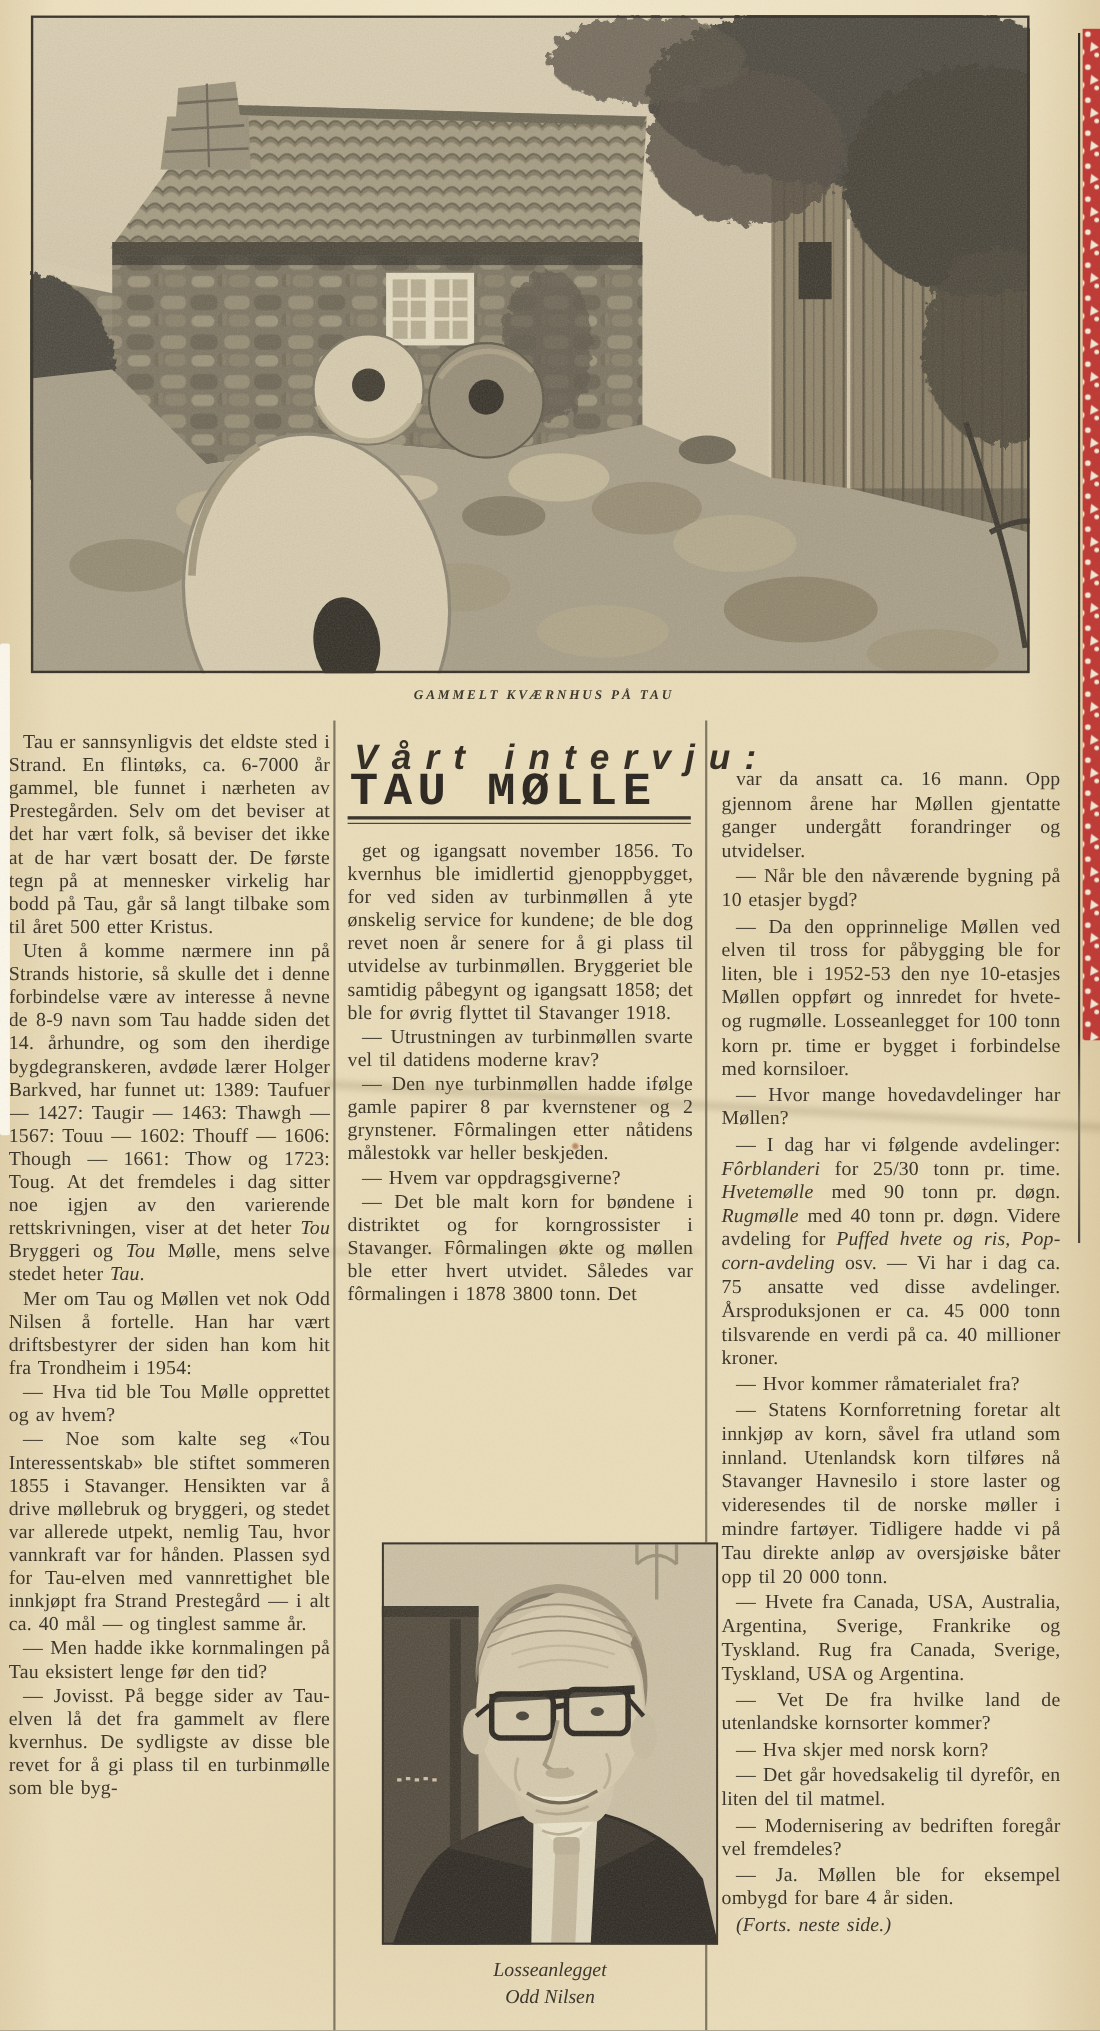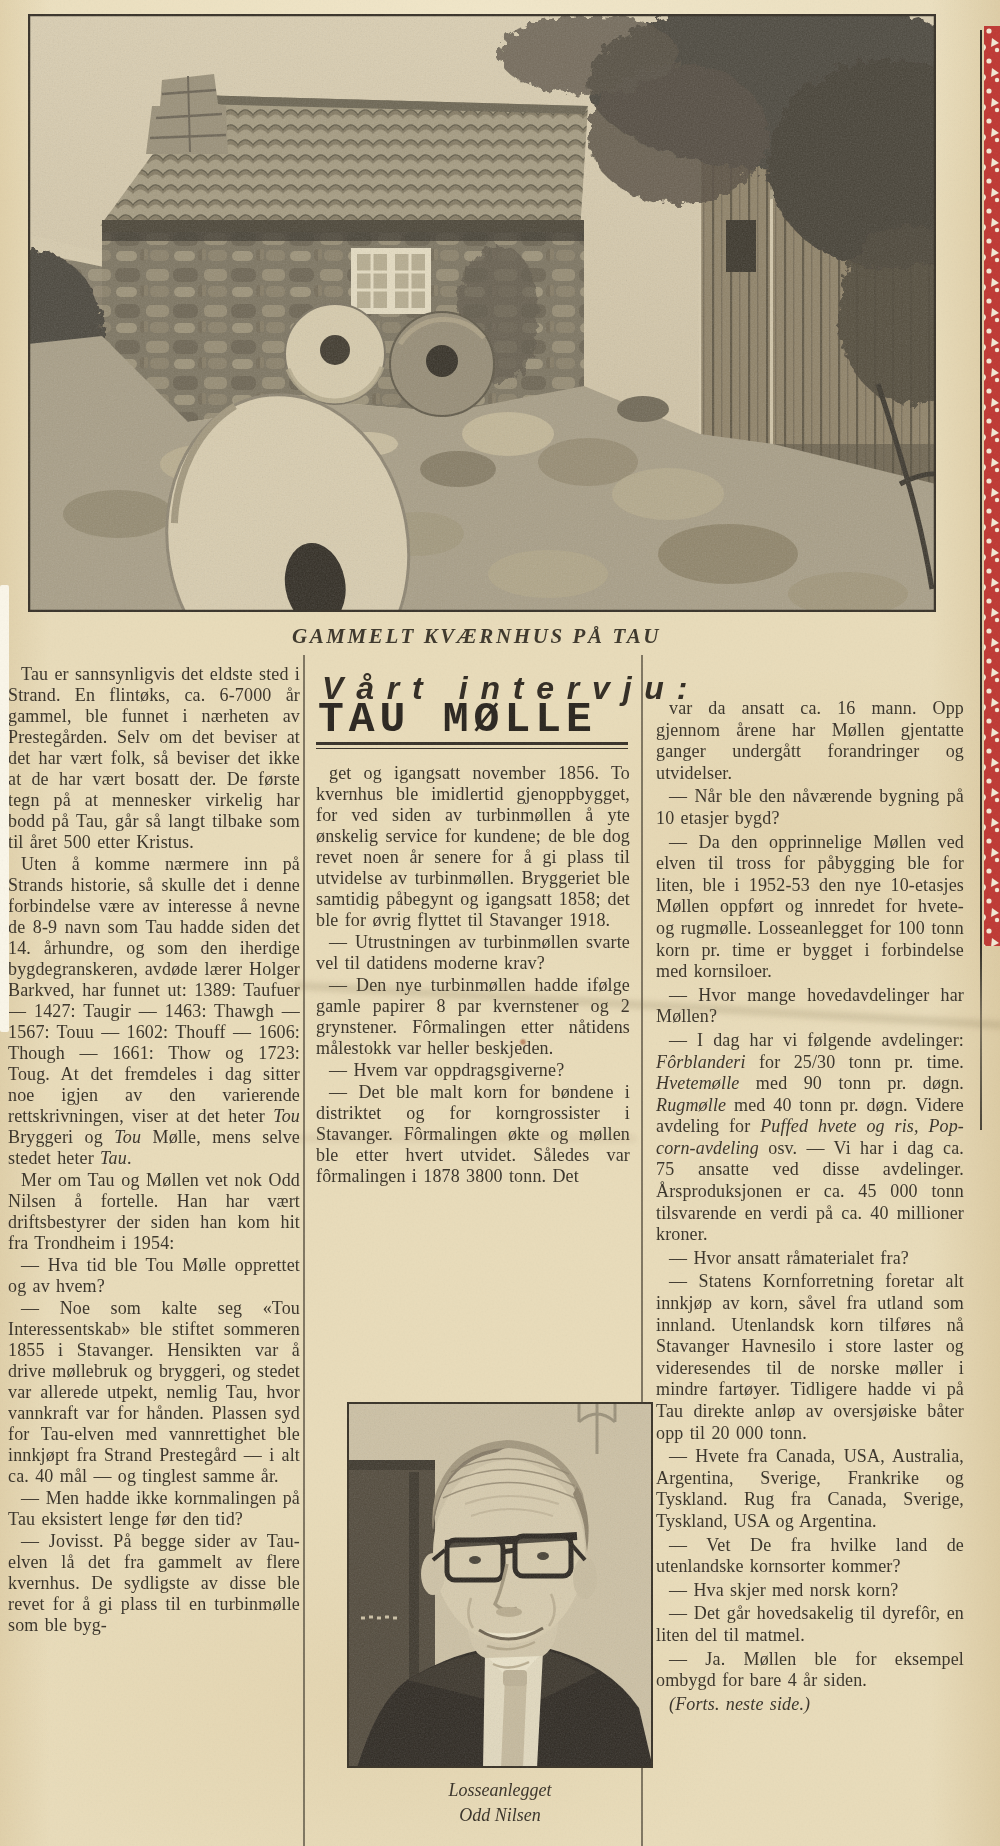--- a/index.html
+++ b/index.html
@@ -9,22 +9,22 @@
       linear-gradient(90deg, rgba(210,188,142,.38), rgba(244,234,204,0) 5%, rgba(244,234,204,0) 93%, rgba(203,180,132,.42)),
       radial-gradient(1100px 420px at 50% 1%, rgba(248,240,214,.55), rgba(248,240,214,0) 62%),
       radial-gradient(420px 260px at 80% 46%, rgba(198,168,112,.16), rgba(198,168,112,0) 70%),
       radial-gradient(circle at 523px 1042px, rgba(150,72,34,.55) 1.5px, rgba(150,72,34,0) 4px),
       radial-gradient(circle at 862px 472px, rgba(165,80,40,.4) 1.5px, rgba(165,80,40,0) 4px),
       radial-gradient(circle at 118px 1496px, rgba(140,70,35,.35) 1px, rgba(140,70,35,0) 3px),
       radial-gradient(520px 300px at 38% 92%, rgba(200,174,122,.16), rgba(200,174,122,0) 70%);
     font-family:"Liberation Serif", serif;}
   .photo-frame{position:absolute;left:28px;top:14px;width:908px;height:598px;}
   .photo-frame svg{display:block;width:100%;height:100%;}
-  .photo-caption{position:absolute;left:24px;top:624px;width:905px;text-align:center;
-    font-style:italic;font-size:21px;letter-spacing:2.6px;color:#3d372b;font-weight:bold;}
+  .photo-caption{position:absolute;left:42px;top:624px;width:905px;text-align:center;
+    font-style:italic;font-size:12px;letter-spacing:2.6px;color:#3d372b;font-weight:bold;}
   .col{position:absolute;color:#3a342a;font-size:18px;line-height:21px;text-align:justify;
     letter-spacing:.15px;word-spacing:1.6px;}
   .col .para{margin:0;text-indent:13px;}
   .col .para + .para{margin-top:1px;}
   #col1{left:8px;top:664px;width:292px;}
   #col2{left:316px;top:664px;width:314px;}
   #col3{left:656px;top:664px;width:308px;line-height:21.6px;margin-top:34px;}
   #col3 .para + .para{margin-top:2px;}
   .v-rule{position:absolute;width:2px;background:#564f3e;opacity:.72;}
   #rule-a{left:303px;top:655px;height:1191px;}
@@ -215,26 +215,27 @@
         <p class="para"><span>— Det ble malt korn for bøndene i distriktet og for korngrossister i Stavanger. Fôrmalingen økte og møllen ble etter hvert utvidet. Således var fôrmalingen i 1878 3800 tonn. Det</span></p>
       </div>
   </div>
 
   <div class="col" id="col3">
       <p class="para"><span>var da ansatt ca. 16 mann. Opp gjennom årene har Møllen gjentatte ganger undergått forandringer og utvidelser.</span></p>
       <p class="para"><span>— Når ble den nåværende bygning på 10 etasjer bygd?</span></p>
       <p class="para"><span>— Da den opprinnelige Møllen ved elven til tross for påbygging ble for liten, ble i 1952-53 den nye 10-etasjes Møllen oppført og innredet for hvete- og rugmølle. Losseanlegget for 100 tonn korn pr. time er bygget i forbindelse med kornsiloer.</span></p>
       <p class="para"><span>— Hvor mange hovedavdelinger har Møllen?</span></p>
       <p class="para"><span>— I dag har vi følgende avdelinger: </span><i>Fôrblanderi</i><span> for 25/30 tonn pr. time. </span><i>Hvetemølle</i><span> med 90 tonn pr. døgn. </span><i>Rugmølle</i><span> med 40 tonn pr. døgn. Videre avdeling for </span><i>Puffed hvete og ris,</i><span> </span><i>Pop-corn-avdeling</i><span> osv. — Vi har i dag ca. 75 ansatte ved disse avdelinger. Årsproduksjonen er ca. 45 000 tonn tilsvarende en verdi på ca. 40 millioner kroner.</span></p>
-      <p class="para"><span>— Hvor ansatt råmaterialet fra?</span></p>
+      <p class="para"><span>— Hvor kommer råmaterialet fra?</span></p>
       <p class="para"><span>— Statens Kornforretning foretar alt innkjøp av korn, såvel fra utland som innland. Utenlandsk korn tilføres nå Stavanger Havnesilo i store laster og videresendes til de norske møller i mindre fartøyer. Tidligere hadde vi på Tau direkte anløp av oversjøiske båter opp til 20 000 tonn.</span></p>
       <p class="para"><span>— Hvete fra Canada, USA, Australia, Argentina, Sverige, Frankrike og Tyskland. Rug fra Canada, Sverige, Tyskland, USA og Argentina.</span></p>
       <p class="para"><span>— Vet De fra hvilke land de utenlandske kornsorter kommer?</span></p>
       <p class="para"><span>— Hva skjer med norsk korn?</span></p>
       <p class="para"><span>— Det går hovedsakelig til dyrefôr, en liten del til matmel.</span></p>
+      <p class="para"><span>— Modernisering av bedriften foregår vel fremdeles?</span></p>
       <p class="para"><span>— Ja. Møllen ble for eksempel ombygd for bare 4 år siden.</span></p>
       <p class="para forts"><i>(Forts. neste side.)</i></p>
     </div>
 
   <div class="portrait">
     <svg viewBox="0 0 306 366">
       <defs>
         <filter id="pgrain">
             <feTurbulence type="fractalNoise" baseFrequency="0.8" numOctaves="2" stitchTiles="stitch" seed="11"></feTurbulence>
             <feColorMatrix type="saturate" values="0"></feColorMatrix>

